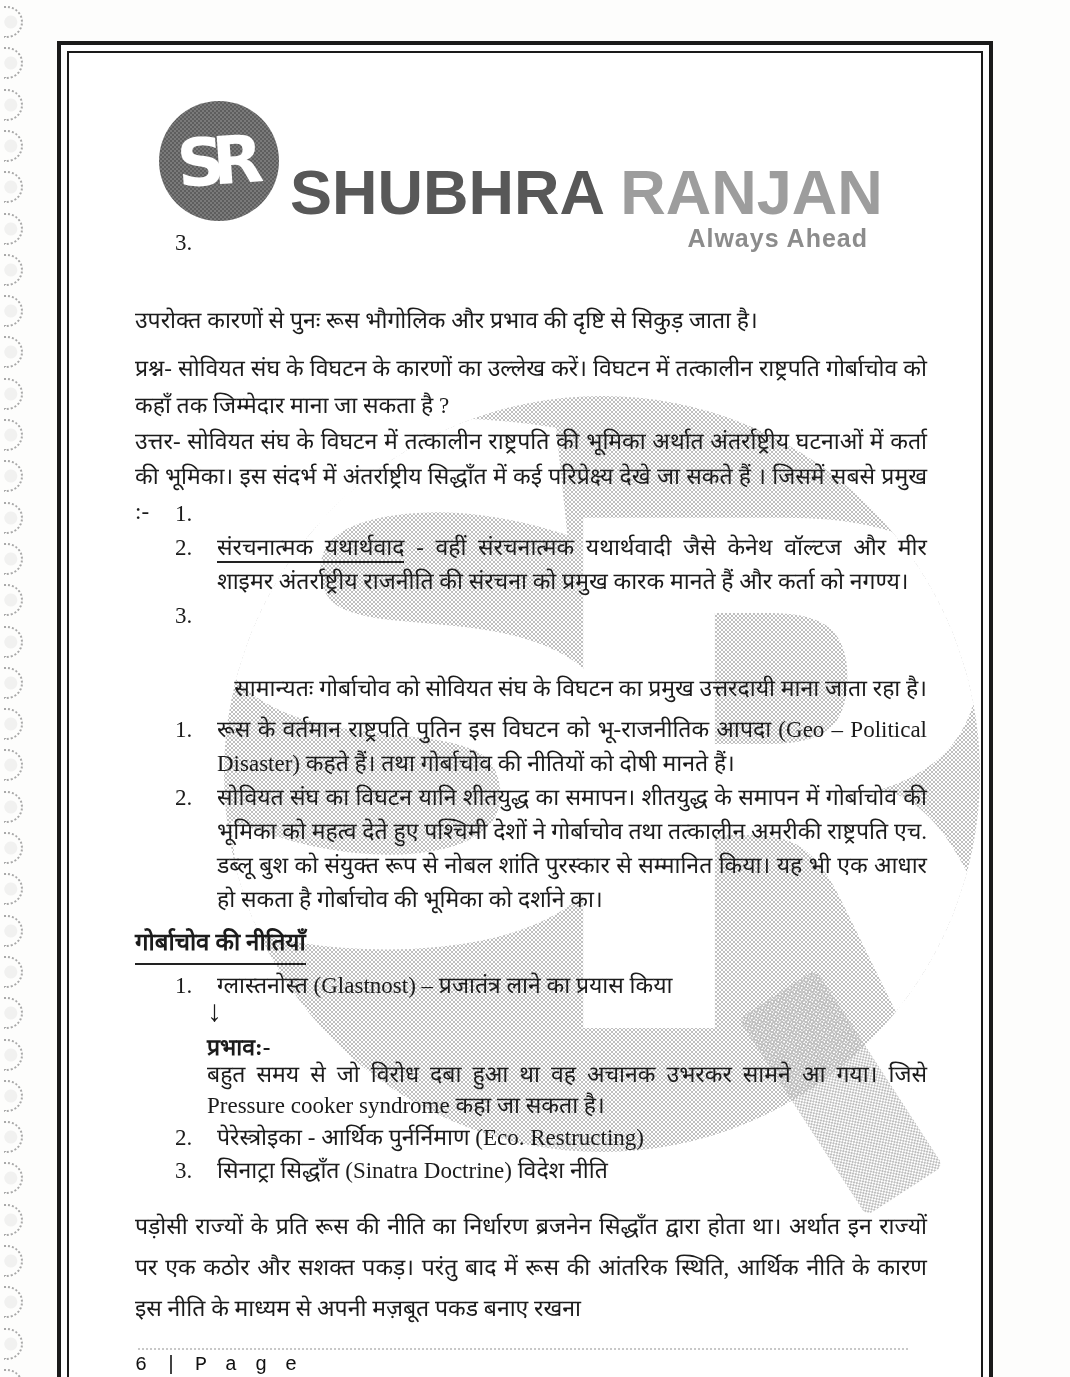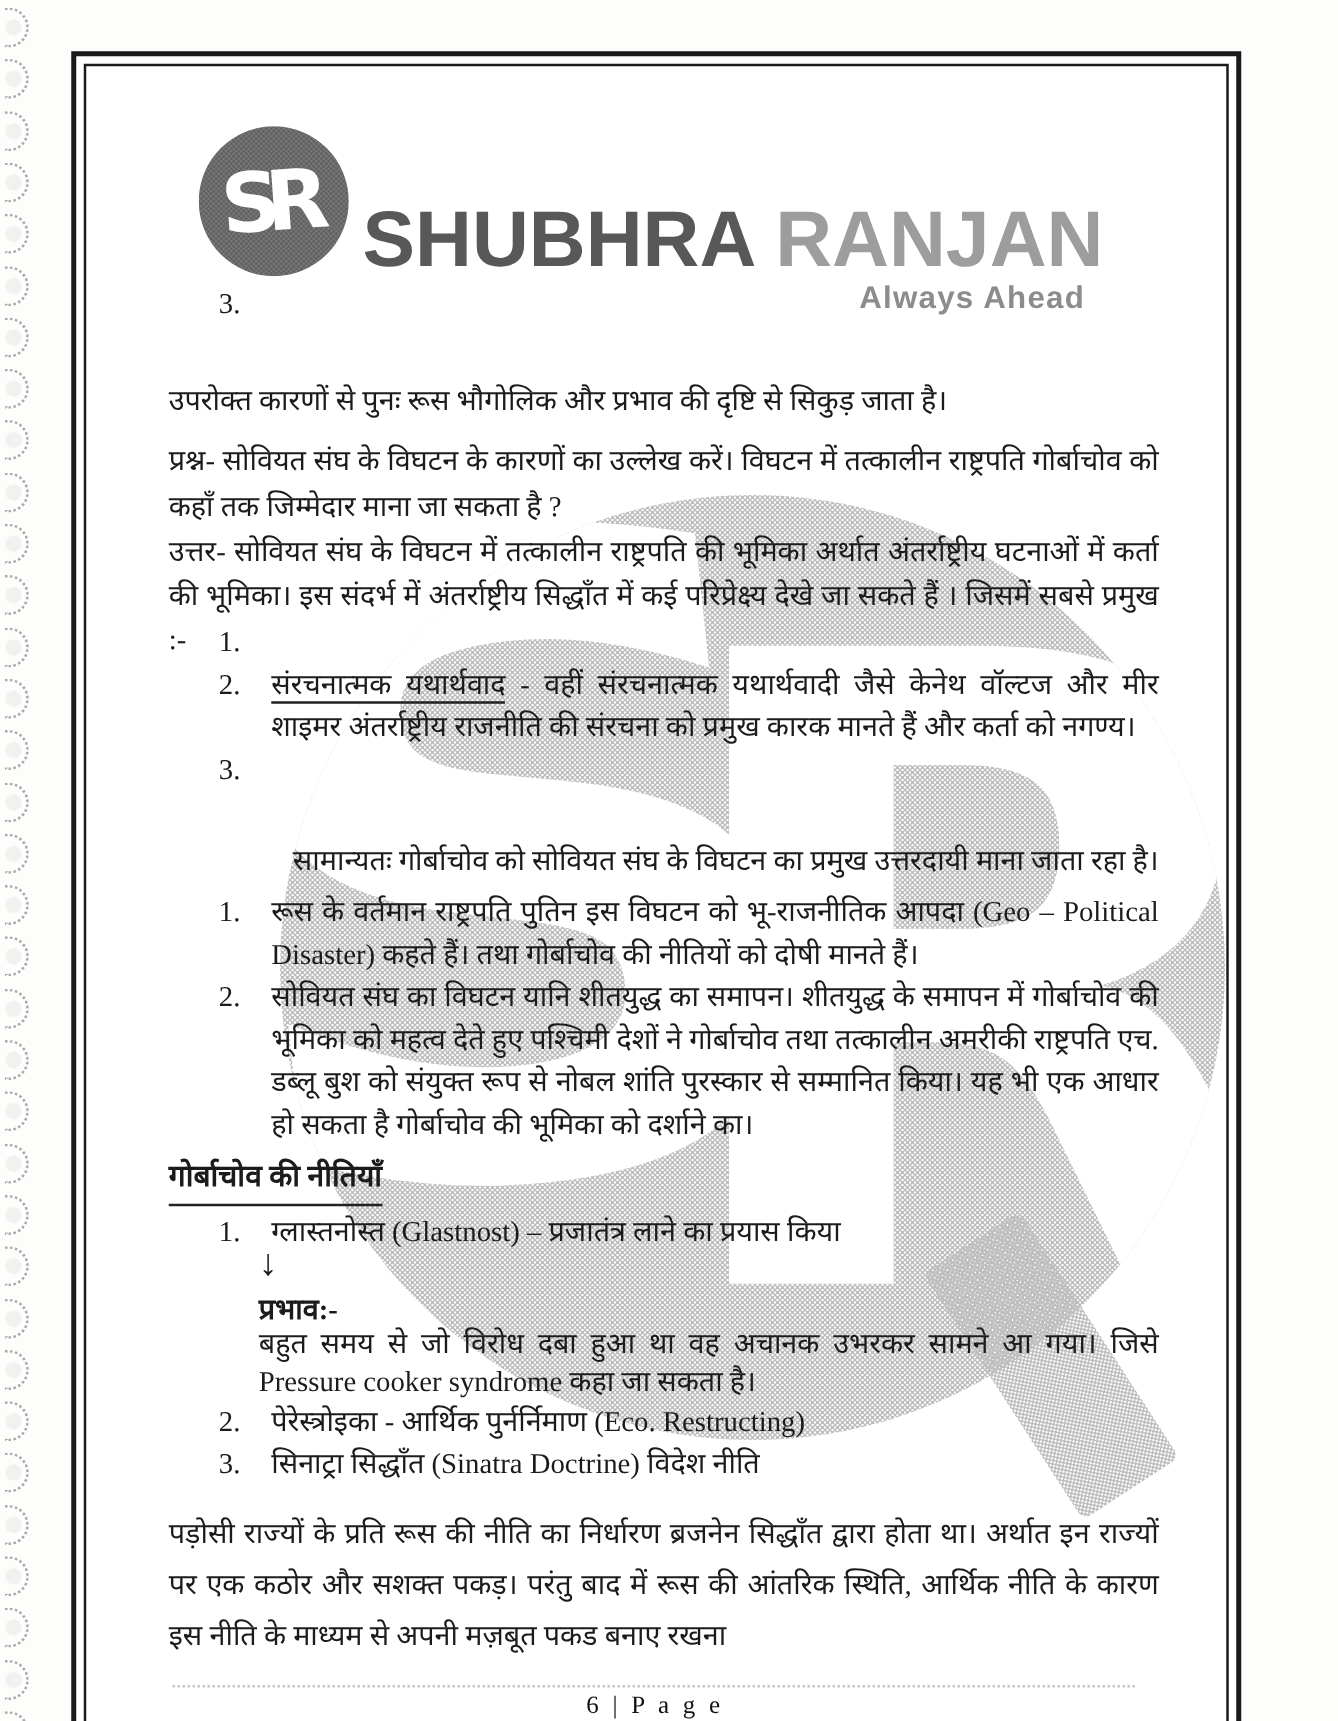--- a/index.html
+++ b/index.html
@@ -100,21 +100,21 @@
   #b-policy2{top:1120px;}
   #b-policy3{top:1153px;}
   #b-closing{top:1206px;line-height:41px;}
 
   .footer-line{
     position:absolute;left:138px;top:1348px;width:770px;z-index:3;
     border-top:2px dotted #c8c8c8;
   }
   .page-num{
     position:absolute;left:135px;top:1353px;width:778px;z-index:3;
-    text-align:center;font-family:Liberation Serif, serif;font-size:20px;
+    text-align:left;font-family:Liberation Mono, monospace;font-size:20px;
     letter-spacing:3px;color:#111;
   }
 </style>
 </head>
 <body>
 
 <div class="binding">
     <div class="hole" style="top: 6px;"></div>
     <div class="hole" style="top: 47.3px;"></div>
     <div class="hole" style="top: 88.6px;"></div>

